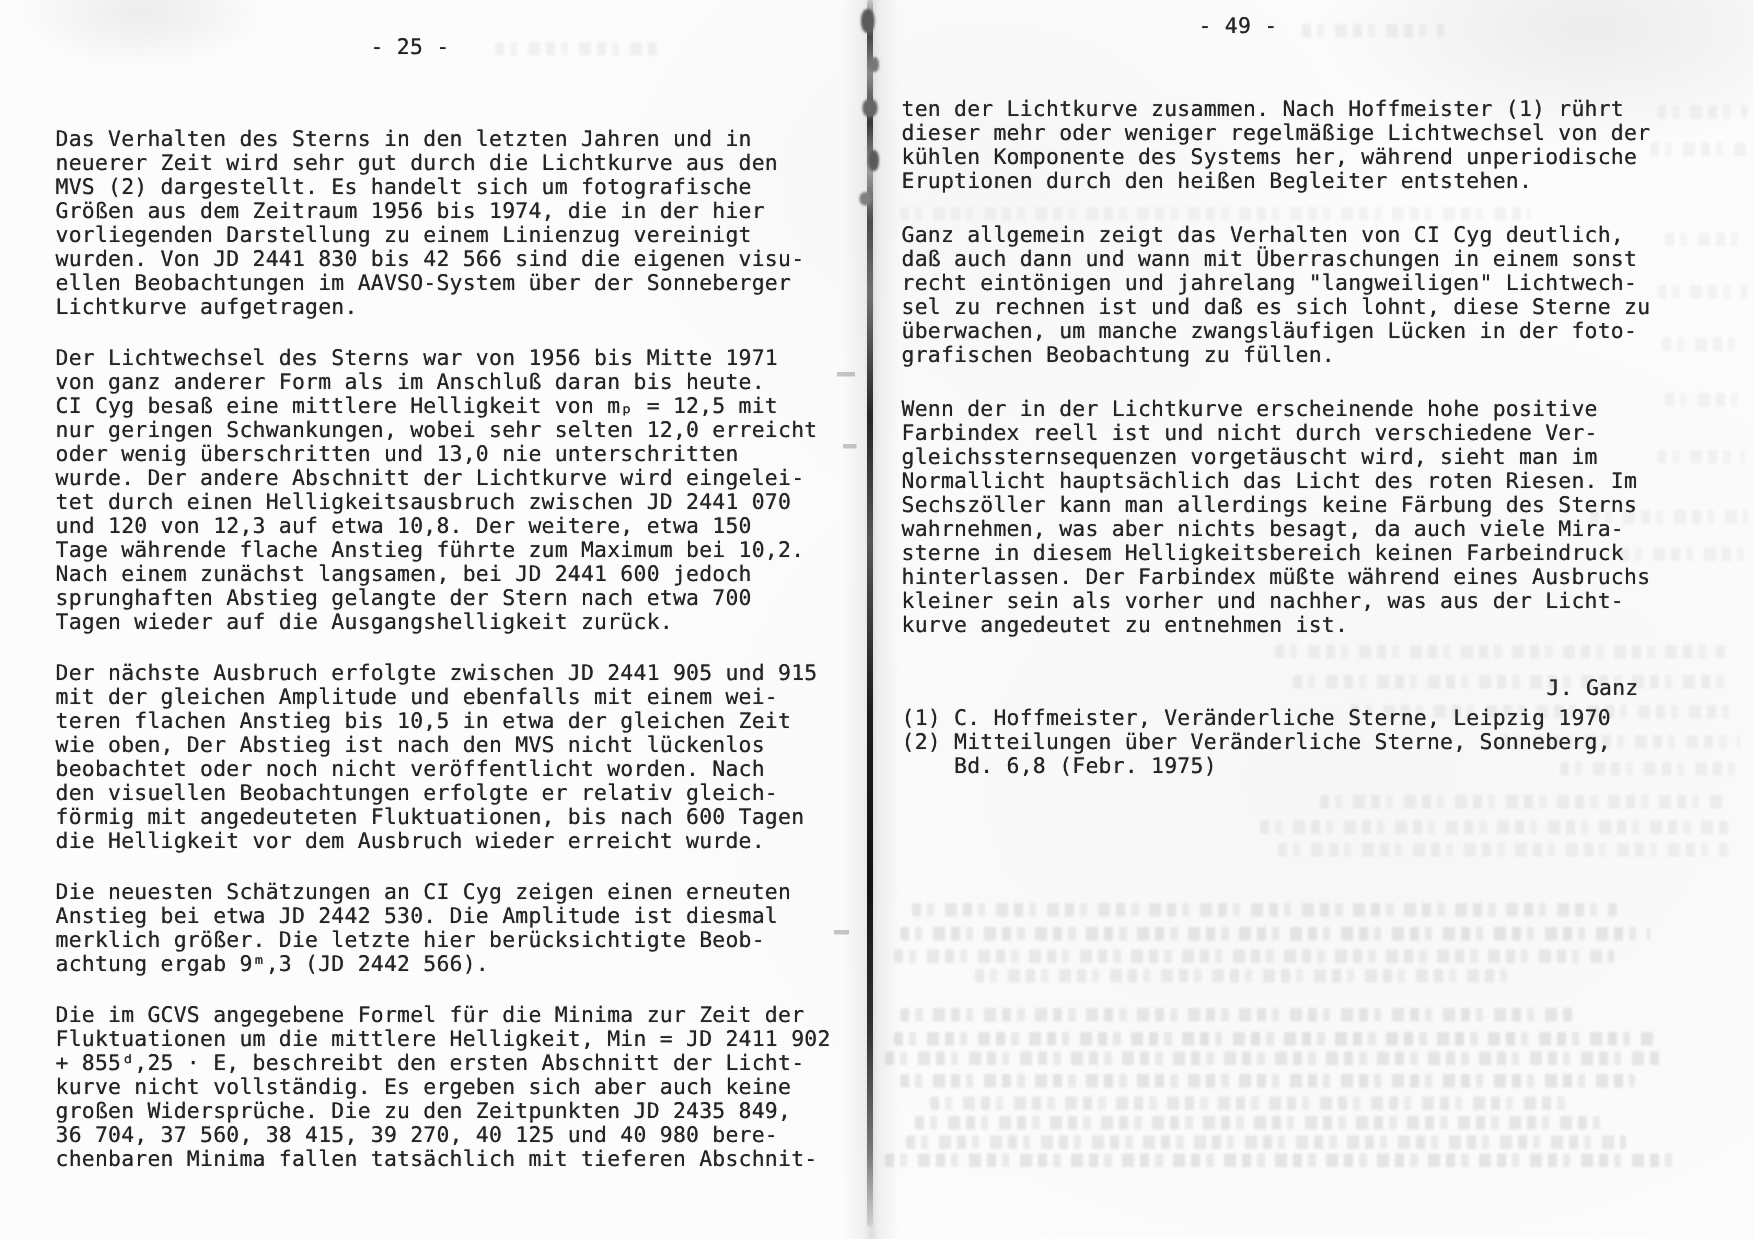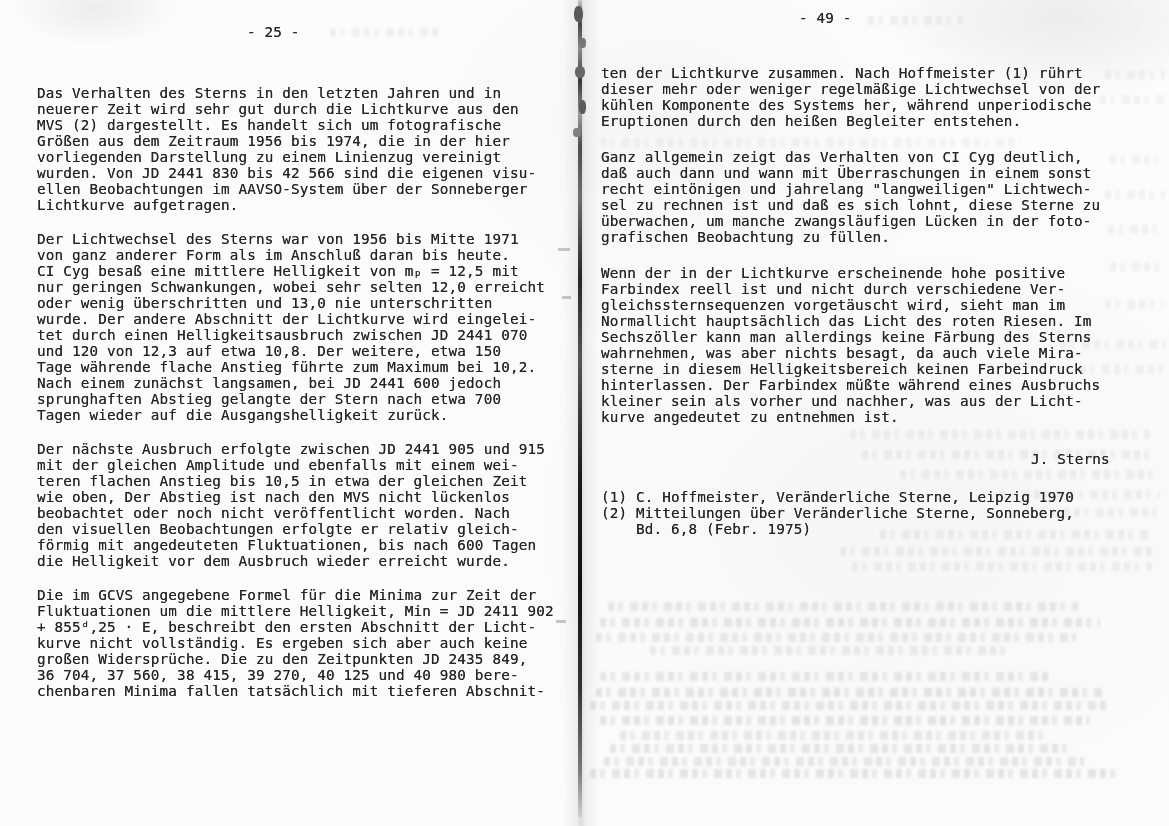--- a/index.html
+++ b/index.html
@@ -32,21 +32,21 @@
   #pagenum-left  { left: 247px; top: 24px; }
   #pagenum-right { left: 799px; top: 10px; }
   .signature { margin: 26px 0 0 430px; white-space: pre; }
   .lit-heading {
     display: inline-block;
     margin-top: 14px;
     text-decoration: underline;
     text-underline-offset: 3.5px;
     text-decoration-thickness: 1.4px;
   }
-  .refs { margin-top: 22px; white-space: pre; }
+  .refs { margin-top: 4px; white-space: pre; }
 
   
   #gutter-shadow {
     position: absolute; left: 562px; top: 0; width: 38px; height: 826px;
     background: linear-gradient(90deg, transparent, rgba(0,0,0,0.05) 38%, rgba(0,0,0,0.12) 50%, rgba(0,0,0,0.05) 62%, transparent);
   }
   #gutter-line {
     position: absolute; left: 578px; top: 0; width: 4px; height: 818px;
     border-radius: 2px;
     filter: blur(0.3px);
@@ -99,20 +99,24 @@
 sprunghaften Abstieg gelangte der Stern nach etwa 700
 Tagen wieder auf die Ausgangshelligkeit zurück.</div>
     <div class="para">Der nächste Ausbruch erfolgte zwischen JD 2441 905 und 915
 mit der gleichen Amplitude und ebenfalls mit einem wei-
 teren flachen Anstieg bis 10,5 in etwa der gleichen Zeit
 wie oben, Der Abstieg ist nach den MVS nicht lückenlos
 beobachtet oder noch nicht veröffentlicht worden. Nach
 den visuellen Beobachtungen erfolgte er relativ gleich-
 förmig mit angedeuteten Fluktuationen, bis nach 600 Tagen
 die Helligkeit vor dem Ausbruch wieder erreicht wurde.</div>
+    <div class="para">Die neuesten Schätzungen an CI Cyg zeigen einen erneuten
+Anstieg bei etwa JD 2442 530. Die Amplitude ist diesmal
+merklich größer. Die letzte hier berücksichtigte Beob-
+achtung ergab 9ᵐ,3 (JD 2442 566).</div>
     <div class="para">Die im GCVS angegebene Formel für die Minima zur Zeit der
 Fluktuationen um die mittlere Helligkeit, Min = JD 2411 902
 + 855ᵈ,25 · E, beschreibt den ersten Abschnitt der Licht-
 kurve nicht vollständig. Es ergeben sich aber auch keine
 großen Widersprüche. Die zu den Zeitpunkten JD 2435 849,
 36 704, 37 560, 38 415, 39 270, 40 125 und 40 980 bere-
 chenbaren Minima fallen tatsächlich mit tieferen Abschnit-</div>
   </div>
 
   <div class="col txt" id="col-right">
@@ -129,21 +133,21 @@
     <div class="para">Wenn der in der Lichtkurve erscheinende hohe positive
 Farbindex reell ist und nicht durch verschiedene Ver-
 gleichssternsequenzen vorgetäuscht wird, sieht man im
 Normallicht hauptsächlich das Licht des roten Riesen. Im
 Sechszöller kann man allerdings keine Färbung des Sterns
 wahrnehmen, was aber nichts besagt, da auch viele Mira-
 sterne in diesem Helligkeitsbereich keinen Farbeindruck
 hinterlassen. Der Farbindex müßte während eines Ausbruchs
 kleiner sein als vorher und nachher, was aus der Licht-
 kurve angedeutet zu entnehmen ist.</div>
-    <div class="signature">J. Sterns</div>
+    <div class="signature">J. Ganz</div>
     <div class="refs">(1) C. Hoffmeister, Veränderliche Sterne, Leipzig 1970
 (2) Mitteilungen über Veränderliche Sterne, Sonneberg,
     Bd. 6,8 (Febr. 1975)</div>
   </div>
 
   <div id="gutter-shadow"></div>
   <div id="gutter-line"></div>
   <div class="gutter-blob" style="left:574px; top:6px;  width:9px;  height:16px;"></div>
   <div class="gutter-blob" style="left:580px; top:38px; width:6px;  height:10px; background:#777;"></div>
   <div class="gutter-blob" style="left:575px; top:66px; width:10px; height:12px; background:#666;"></div>

